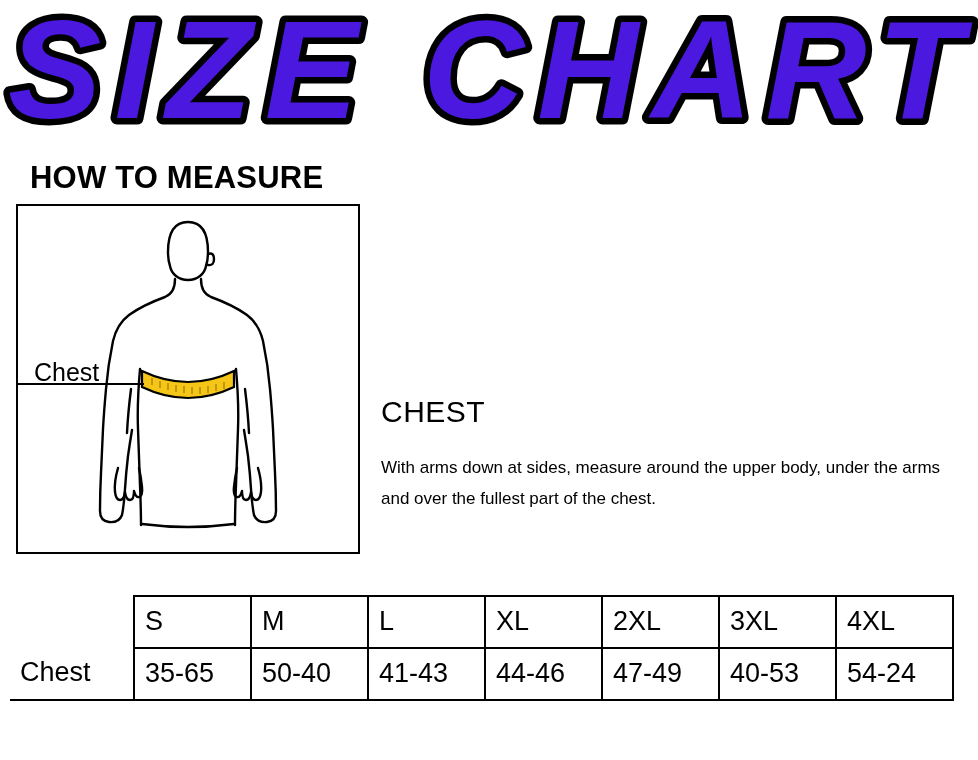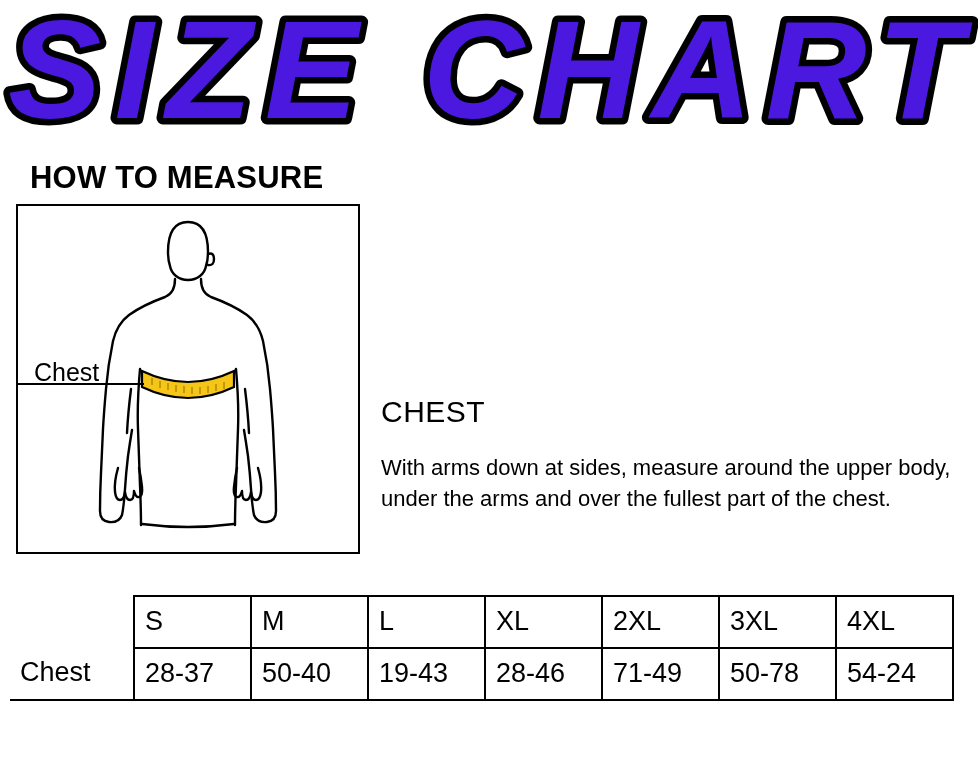--- a/index.html
+++ b/index.html
@@ -69,21 +69,21 @@
     left: 381px;
     top: 395px;
     font-size: 30px;
     letter-spacing: 0.5px;
   }
   .desc-body {
     position: absolute;
     left: 381px;
     top: 452px;
     width: 590px;
-    font-size: 22px;
+    font-size: 17px;
     line-height: 31px;
   }
 
   
   .size-table {
     position: absolute;
     left: 10px;
     top: 595px;
     border-collapse: collapse;
     font-family: "Liberation Sans", sans-serif;
@@ -180,22 +180,22 @@
       <td class="val">S</td>
       <td class="val">M</td>
       <td class="val">L</td>
       <td class="val">XL</td>
       <td class="val">2XL</td>
       <td class="val">3XL</td>
       <td class="val">4XL</td>
     </tr>
     <tr>
       <td class="rowhead">Chest</td>
-      <td class="val">28-37</td>
+      <td class="val">35-65</td>
       <td class="val">50-40</td>
-      <td class="val">19-43</td>
-      <td class="val">28-46</td>
-      <td class="val">71-49</td>
-      <td class="val">50-78</td>
+      <td class="val">41-43</td>
+      <td class="val">44-46</td>
+      <td class="val">47-49</td>
+      <td class="val">40-53</td>
       <td class="val">54-24</td>
     </tr>
   </tbody>
 </table>
 
 </body></html>

